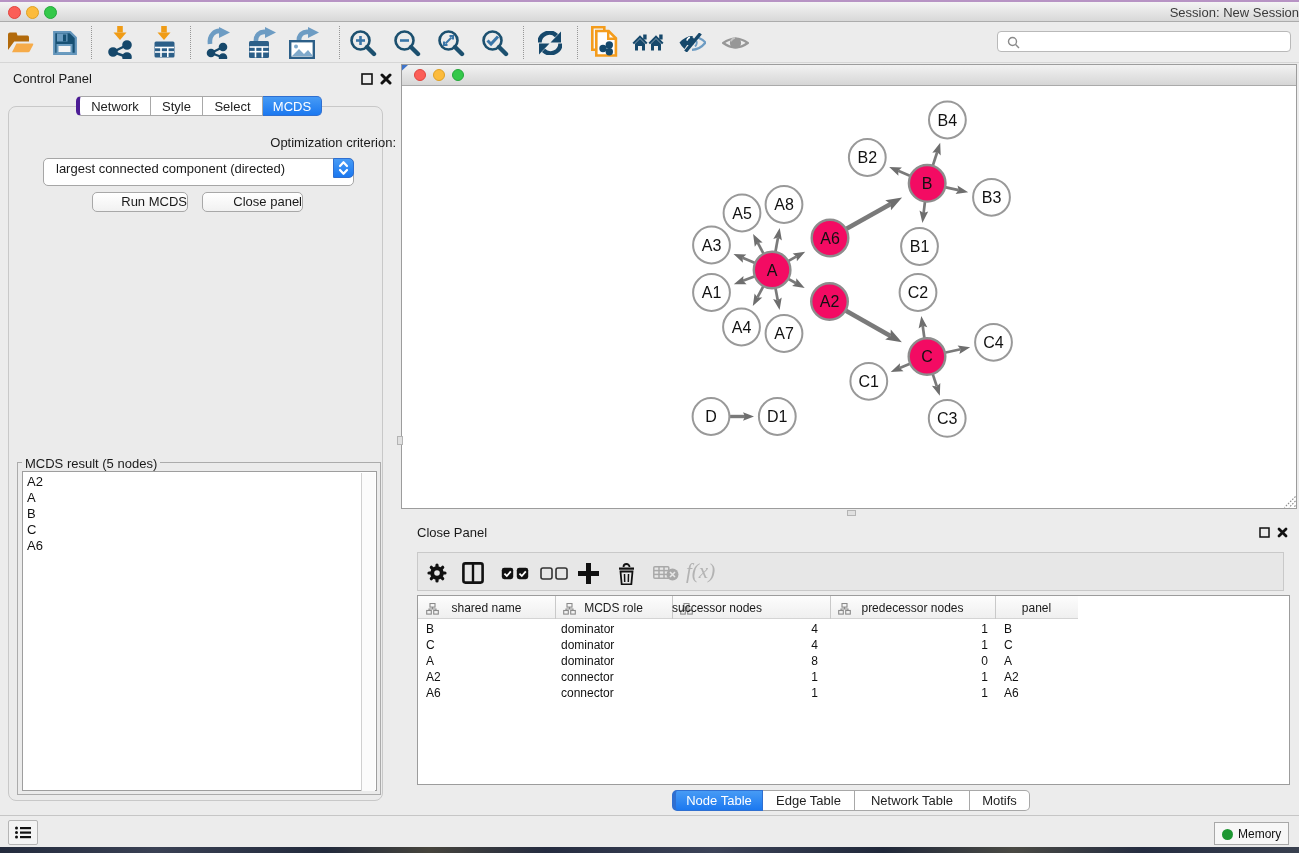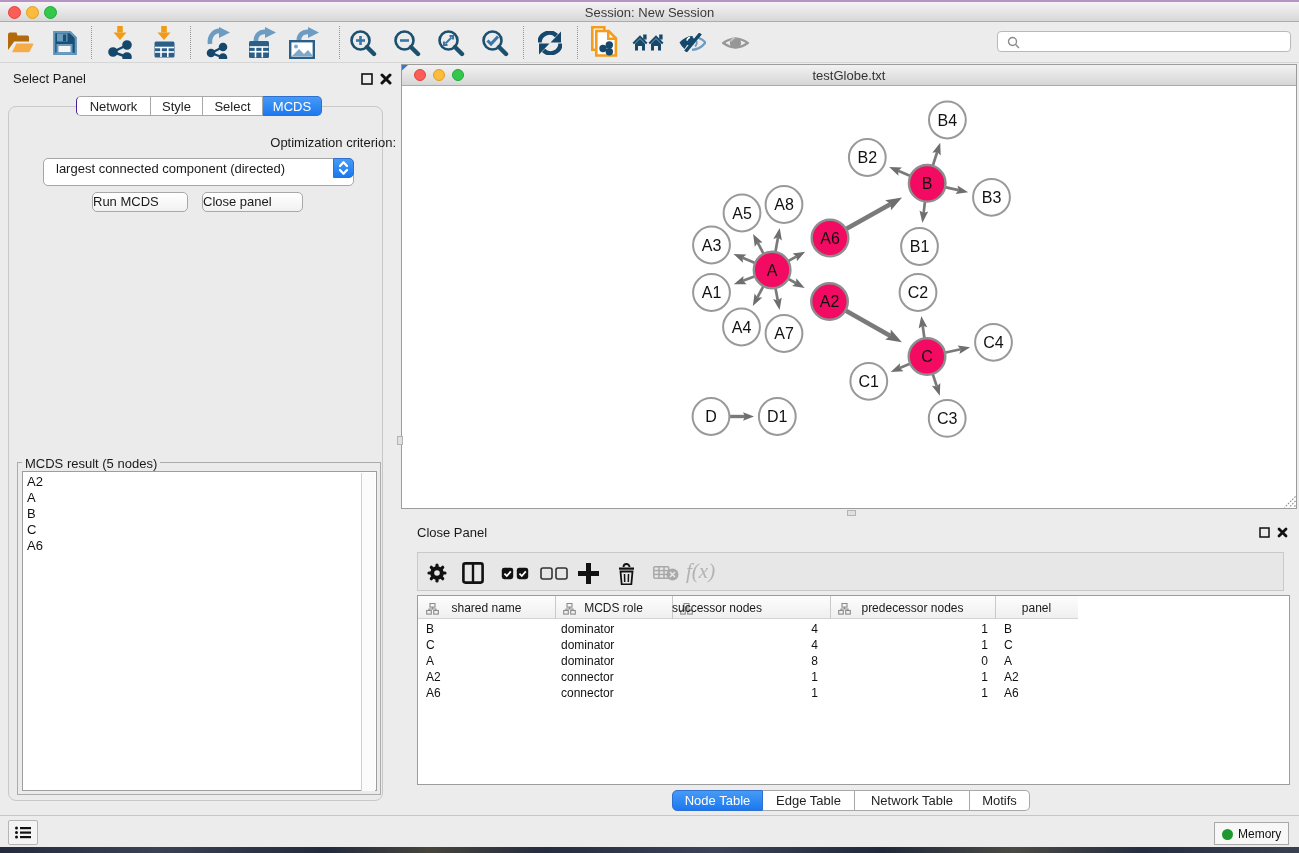--- a/index.html
+++ b/index.html
@@ -1,34 +1,34 @@
 <!DOCTYPE html>
 <html><head><meta charset="utf-8">
 <style>
 *{margin:0;padding:0;box-sizing:border-box}
 html,body{width:1299px;height:853px;overflow:hidden}
 body{font-family:"Liberation Sans",sans-serif;background:#ececec;position:relative}
 .abs{position:absolute}
 .tl{position:absolute;border-radius:50%;width:13px;height:13px}
 .seg{display:flex;position:absolute;height:20px;font-size:13px;line-height:19px;color:#222}
 .seg>div{background:#fff;border:1px solid #a8a8a8;border-left:none;padding:0;text-align:center}
-.seg>div:first-child{border-left:1px solid #4c1d95;border-radius:5px 0 0 5px}
+.seg>div:first-child{border-left:4px solid #4c1d95;border-radius:5px 0 0 5px}
 .seg>div:last-child{border-radius:0 5px 5px 0}
 .seg>div.on{background:linear-gradient(#479bf5,#1b78f0);color:#fff;border-color:#2f6fd0}
-.btn{position:absolute;background:linear-gradient(#fff,#f1f1f1);border:1px solid #a8a8a8;border-radius:5px;font-size:13px;text-align:left;color:#1a1a1a}
+.btn{position:absolute;background:linear-gradient(#fff,#f1f1f1);border:1px solid #a8a8a8;border-radius:5px;font-size:13px;text-align:right;color:#1a1a1a}
 </style></head>
 <body>
 
 <div class="abs" style="left:0;top:0;width:1299px;height:2px;background:#b793c4"></div>
 
 <div class="abs" style="left:0;top:2px;width:1299px;height:20px;background:linear-gradient(#f4f4f4,#d8d8d8);border-bottom:1px solid #acacac">
   <div class="tl" style="left:8px;top:4px;background:#fb5e57;border:1px solid #e1443e"></div>
   <div class="tl" style="left:26px;top:4px;background:#fcbb3c;border:1px solid #dfa023"></div>
   <div class="tl" style="left:44px;top:4px;background:#34c84a;border:1px solid #24a83b"></div>
-  <div class="abs" style="left:0;width:1299px;text-align:center;top:3px;font-size:13px;color:#3a3a3a">Session: New Session</div>
+  <div class="abs" style="left:0;width:1299px;text-align:right;top:3px;font-size:13px;color:#3a3a3a">Session: New Session</div>
 </div>
 
 <div class="abs" id="toolbar" style="left:0;top:22px;width:1299px;height:41px;background:#ececec;border-bottom:1px solid #d6d6d6">
 <svg class="abs" style="left:7px;top:9px" width="28" height="23">
   <path d="M1,19 L1,3.5 Q1,1.5 3,1.5 L9.5,1.5 L10.5,4.5 L20.5,4.5 Q22,4.5 22,6.5 L22,10.5 L7.2,10.5 L1,19 Z" fill="#b26a0b"></path>
   <path d="M5,21.2 L9.4,12.4 L25.2,12.4 Q26.8,12.4 26.2,13.8 L22.8,20.2 Q22.3,21.2 21,21.2 Z" fill="#f6ab49"></path>
 </svg>
 <svg class="abs" style="left:53px;top:9px" width="24" height="24">
   <path d="M1.2,1.2 h16 l5.6,5.6 v16 h-21.6 z" fill="#175073" stroke="#6395bb" stroke-width="2.2"></path>
   <path d="M4,2.5 h10.5 v8 h-10.5 z" fill="#6b9cc0"></path>
@@ -154,21 +154,21 @@
 </svg>
 
   <div class="abs" style="left:997px;top:9px;width:294px;height:21px;background:#fff;border:1px solid #b9b9b9;border-radius:4px">
     <svg width="13" height="13" style="position:absolute;left:9px;top:4px">
         <circle cx="5.5" cy="5.5" r="4" fill="none" stroke="#8a8a8a" stroke-width="1.4"></circle>
         <line x1="8.6" y1="8.6" x2="12" y2="12" stroke="#8a8a8a" stroke-width="1.4"></line>
       </svg>
   </div>
 </div>
 
-<div class="abs" style="left:13px;top:71px;font-size:13px;color:#1a1a1a">Select Panel</div>
+<div class="abs" style="left:13px;top:71px;font-size:13px;color:#1a1a1a">Control Panel</div>
 <svg class="abs" style="left:361px;top:73px" width="32" height="12">
   <rect x="1" y="1" width="10" height="10" fill="none" stroke="#111" stroke-width="1.6"></rect>
   <path d="M21,2 L29,10 M29,2 L21,10" stroke="#111" stroke-width="3" stroke-linecap="round"></path>
 </svg>
 
 <div class="abs" style="left:8px;top:106px;width:375px;height:695px;background:#ebebeb;border:1px solid #c8c8c8;border-radius:8px"></div>
 
 <div class="seg" style="left:76px;top:96px">
   <div style="width:75px">Network</div>
     <div style="width:52px">Style</div>
@@ -194,21 +194,20 @@
 <div class="abs" style="left:22px;top:471px;width:355px;height:320px;background:#fff;border:1px solid #9e9e9e">
   <div style="padding:2px 0 0 4px;font-size:13px;line-height:16px;color:#111">A2<br>A<br>B<br>C<br>A6</div>
   <div class="abs" style="right:1px;top:1px;width:14px;height:318px;background:#fbfbfb;border-left:1px solid #d0d0d0"></div>
 </div>
 
 <div class="abs" style="left:401px;top:64px;width:896px;height:445px;background:#fff;border:1px solid #9c9c9c">
   <div class="abs" style="left:0;top:0;width:894px;height:21px;background:linear-gradient(#f2f2f2,#d6d6d6);border-bottom:1px solid #aaa">
     <div class="tl" style="left:12px;top:4px;width:12px;height:12px;background:#fb5e57;border:1px solid #e1443e"></div>
     <div class="tl" style="left:31px;top:4px;width:12px;height:12px;background:#fcbb3c;border:1px solid #dfa023"></div>
     <div class="tl" style="left:50px;top:4px;width:12px;height:12px;background:#34c84a;border:1px solid #24a83b"></div>
-    <div class="abs" style="left:0;width:894px;text-align:center;top:3px;font-size:13px;color:#333">testGlobe.txt</div>
   </div>
   <svg class="abs" style="left:0;top:0" width="8" height="7">
       <path d="M0,0 L6,0 L0,5.5 Z" fill="#3f74c9"></path>
     </svg>
   <div class="abs" style="left:0;top:20px;width:894px;height:423px;overflow:hidden">
 <svg width="895" height="424" style="position:absolute;left:0;top:0">
 <line x1="357.6" y1="189.6" x2="341.0" y2="195.8" stroke="#7a7a7a" stroke-width="2.7"></line>
 <polygon points="331.8,199.2 341.5,190.9 341.0,195.8 344.6,199.2" fill="#6e6e6e"></polygon>
 <line x1="357.8" y1="179.9" x2="340.6" y2="172.8" stroke="#7a7a7a" stroke-width="2.7"></line>
 <polygon points="331.5,169.1 344.3,169.6 340.6,172.8 340.9,177.7" fill="#6e6e6e"></polygon>

